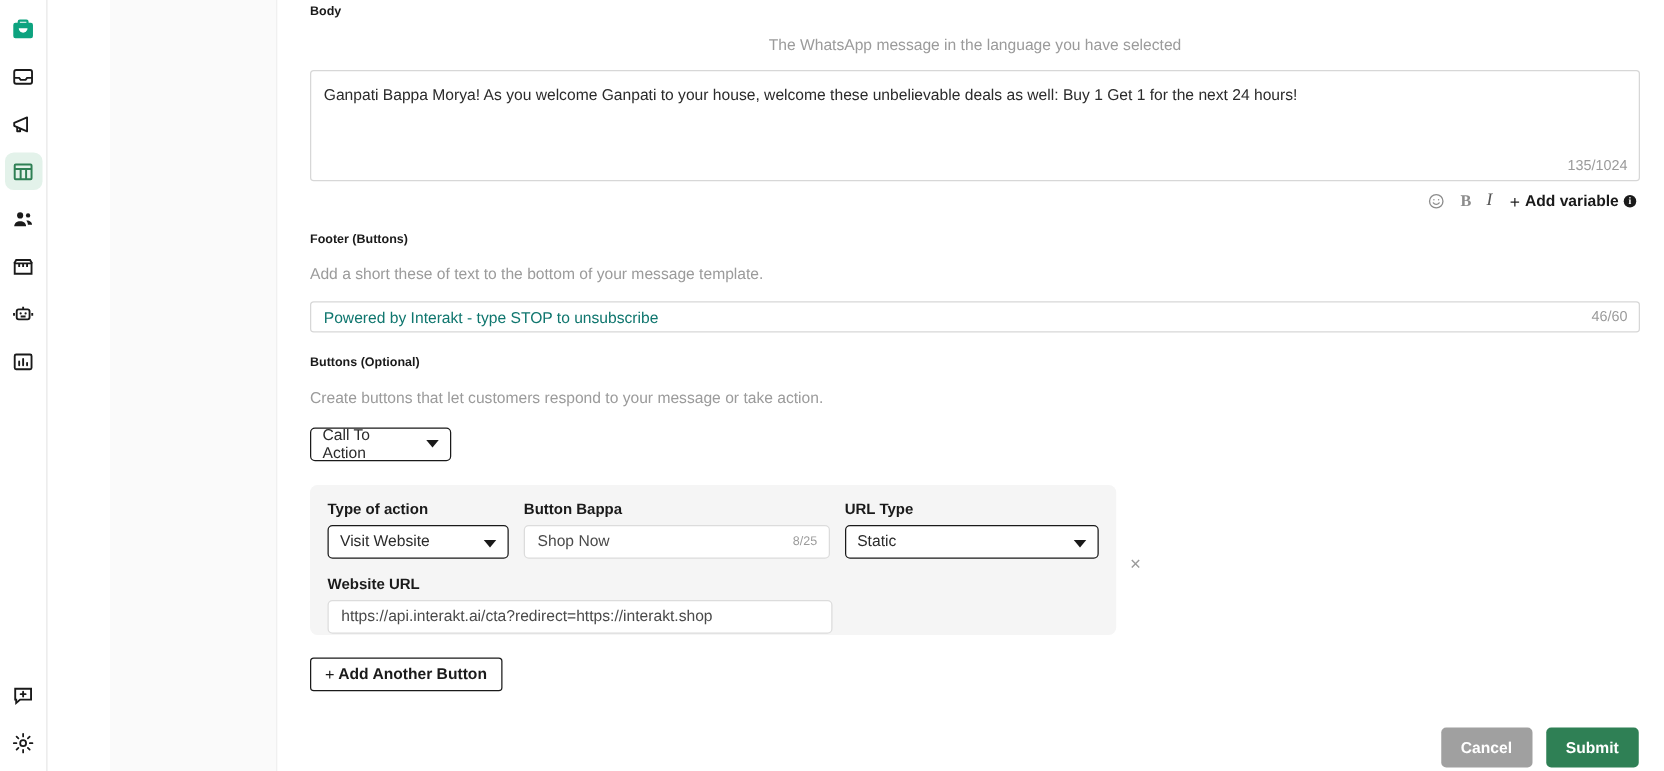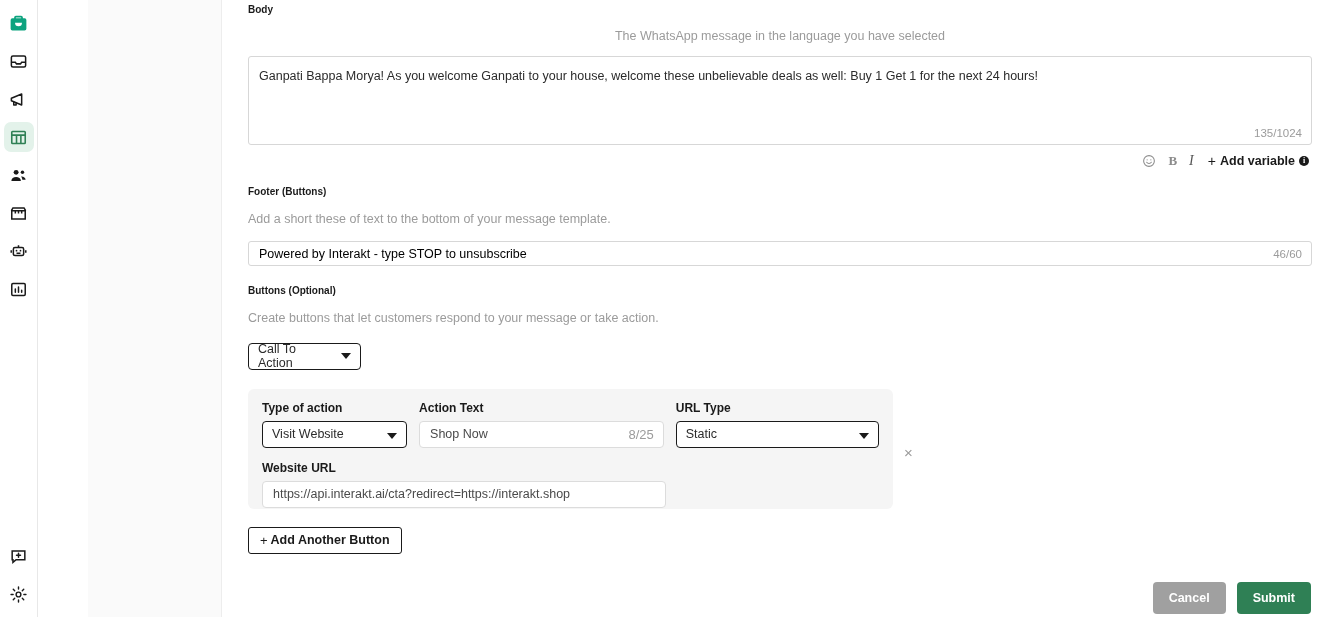--- a/index.html
+++ b/index.html
@@ -100,21 +100,21 @@
   #footer-block { padding-top:13px; }
   #footer-block .section-title { margin-bottom:11px; }
   #footer-block .section-sub { margin-bottom:14px; }
 
   .input-row {
     position:relative; height:25px;
     border:1px solid #d7d7d7; border-radius:3px; background:#fff;
     display:flex; align-items:center;
   }
   .input-row .val {
-    font-size:12.5px; color:#000000; padding-left:10px;text-align:center;
+    font-size:12.5px; color:#0f766e; padding-left:10px;text-align:center;
   }
   .input-row .cnt {
     position:absolute; right:9px; font-size:11.5px; color:#9b9b9b;
   }
 
   
   #buttons-block { padding-top:17px; }
   #buttons-block .section-title { margin-bottom:11px; }
   #buttons-block .section-sub { margin-bottom:13px; }
 
@@ -156,21 +156,21 @@
   .sel-full .caret {
     position:absolute; right:9px; top:11px;
     width:0;height:0;border-left:5px solid transparent;border-right:5px solid transparent;
     border-top:6px solid #1a1a1a;
   }
   .txt-full {
     position:relative; display:flex; align-items:center;
     height:27px; border:1px solid #dcdcdc; border-radius:4px;
     background:#fff; padding-left:10px; font-size:12.5px; color:#4a4a4a;
   }
-  .txt-full .cnt { position:absolute; right:9px; font-size:13px; color:#9b9b9b; }
+  .txt-full .cnt { position:absolute; right:9px; font-size:10px; color:#9b9b9b; }
   .remove-x {
     position:absolute; left:656px; top:56px;
     font-size:15px; color:#9b9b9b; line-height:1;
   }
 
   #add-another {
     margin-top:18px;
     display:inline-flex; align-items:center; gap:3px;
     height:27px; padding:0 11px;
     border:1px solid #1a1a1a; border-radius:3px; background:#fff;
@@ -352,21 +352,21 @@
 
         <div class="field f-action">
           <div class="field-label">Type of action</div>
           <div class="sel-full">
             <span>Visit Website</span>
             <span class="caret"></span>
           </div>
         </div>
 
         <div class="field f-text">
-          <div class="field-label">Action Text</div>
+          <div class="field-label">Button Bappa</div>
           <div class="txt-full">
             <span>Shop Now</span>
             <span class="cnt">8/25</span>
           </div>
         </div>
 
         <div class="field f-urltype">
           <div class="field-label">URL Type</div>
           <div class="sel-full">
             <span>Static</span>

